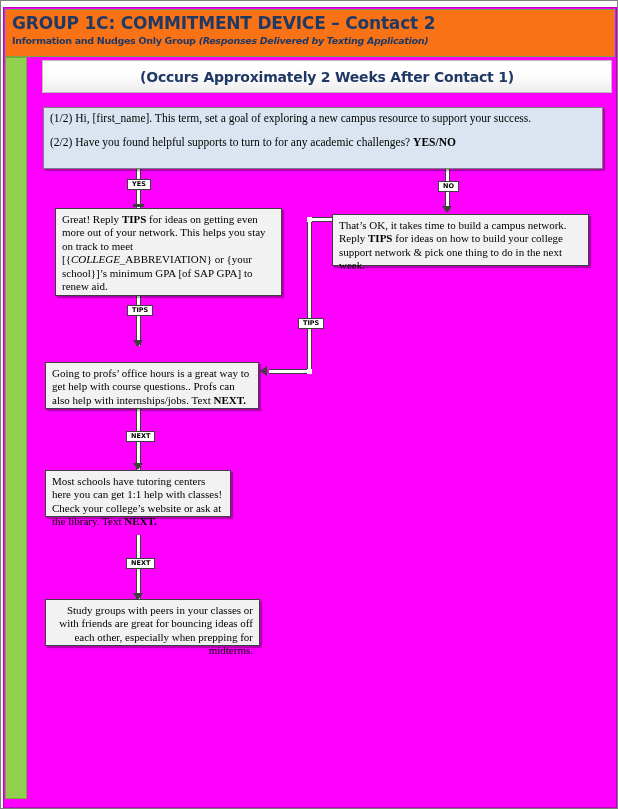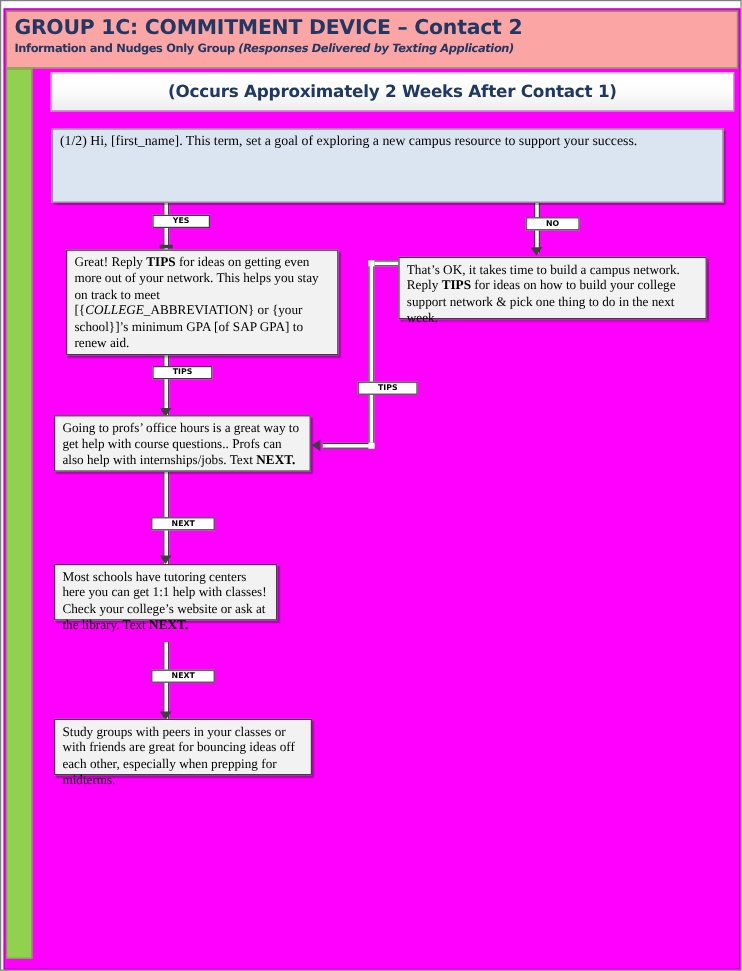--- a/index.html
+++ b/index.html
@@ -20,21 +20,21 @@
   #canvas{
     position:absolute;left:2px;top:6px;width:614px;height:801px;
     background:#ff00ff;
     box-sizing:border-box;
     border:1px solid #c000c0;
   }
 
   
   #header{
     position:absolute;left:4px;top:8px;width:610px;height:48px;
-    background:#fca5a5;
+    background:#f97316;
     box-sizing:border-box;
     border:1px solid #7aa63f;
     padding:3px 0 0 6px;
     z-index:6;
   }
   #header .h-title{
     font-family:"DejaVu Sans", sans-serif;
     font-weight:bold;
     font-size:17px;
     line-height:21px;
@@ -160,21 +160,21 @@
   
   .elabel{
     position:absolute;
     background:#ffffff;
     border:1px solid #3f3f3f;
     font-family:"DejaVu Sans", sans-serif;
     font-size:6.5px;
     font-weight:bold;
     color:#000000;
     line-height:9px;
-    padding:0 16px;
+    padding:0 4px;
     letter-spacing:0px;
     z-index:8;
     white-space:nowrap;
   }
 </style>
 </head>
 <body>
 
 <div id="page">
   <div id="canvas"></div>
@@ -214,34 +214,35 @@
 
   <div class="elabel" style="left:126px; top:178px;">YES</div>
   <div class="elabel" style="left:437px; top:180px;text-align:right;">NO</div>
   <div class="elabel" style="left:126px; top:304px;">TIPS</div>
   <div class="elabel" style="left:297px; top:317px;">TIPS</div>
   <div class="elabel" style="left:125px; top:430px;">NEXT</div>
   <div class="elabel" style="left:125px; top:557px;">NEXT</div>
 
   <div class="node intro" style="left:42px; top:106px; width:560px; height:62px;">
     <p>(1/2) Hi, [first_name]. This term, set a goal of exploring a new campus resource to support your success.</p>
+    <p><span>(2/2) Have you found helpful supports to turn to for any academic challenges? </span><b>YES/NO</b></p>
   </div>
 
   <div class="node" style="left:54px; top:207px; width:227px; height:88px;">
     <p><span>Great! Reply </span><b>TIPS</b><span> for ideas on getting even more out of your network. This helps you stay on track to meet [{</span><i>COLLEGE</i><span>_ABBREVIATION} or {your school}]’s minimum GPA [of SAP GPA] to renew aid.</span></p>
   </div>
 
   <div class="node" style="left:331px; top:213px; width:257px; height:52px;">
     <p><span>That’s OK, it takes time to build a campus network. Reply </span><b>TIPS</b><span> for ideas on how to build your college support network &amp; pick one thing to do in the next week.</span></p>
   </div>
 
-  <div class="node" style="left:44px; top:345px; width:214px; height:47px;">
+  <div class="node" style="left:44px; top:361px; width:214px; height:47px;">
     <p><span>Going to profs’ office hours is a great way to get help with course questions.. Profs can also help with internships/jobs. Text </span><b>NEXT.</b></p>
   </div>
 
   <div class="node" style="left:44px; top:469px; width:186px; height:47px;">
     <p><span>Most schools have tutoring centers here you can get 1:1 help with classes! Check your college’s website or ask at the library. Text </span><b>NEXT.</b></p>
   </div>
 
-  <div class="node" style="left:44px; top:598px; width:215px; height:47px;">
+  <div class="node" style="left:44px; top:598px; width:215px; height:47px;text-align:right;">
     <p>Study groups with peers in your classes or with friends are great for bouncing ideas off each other, especially when prepping for midterms.</p>
   </div>
 </div>
 
 </body></html>

